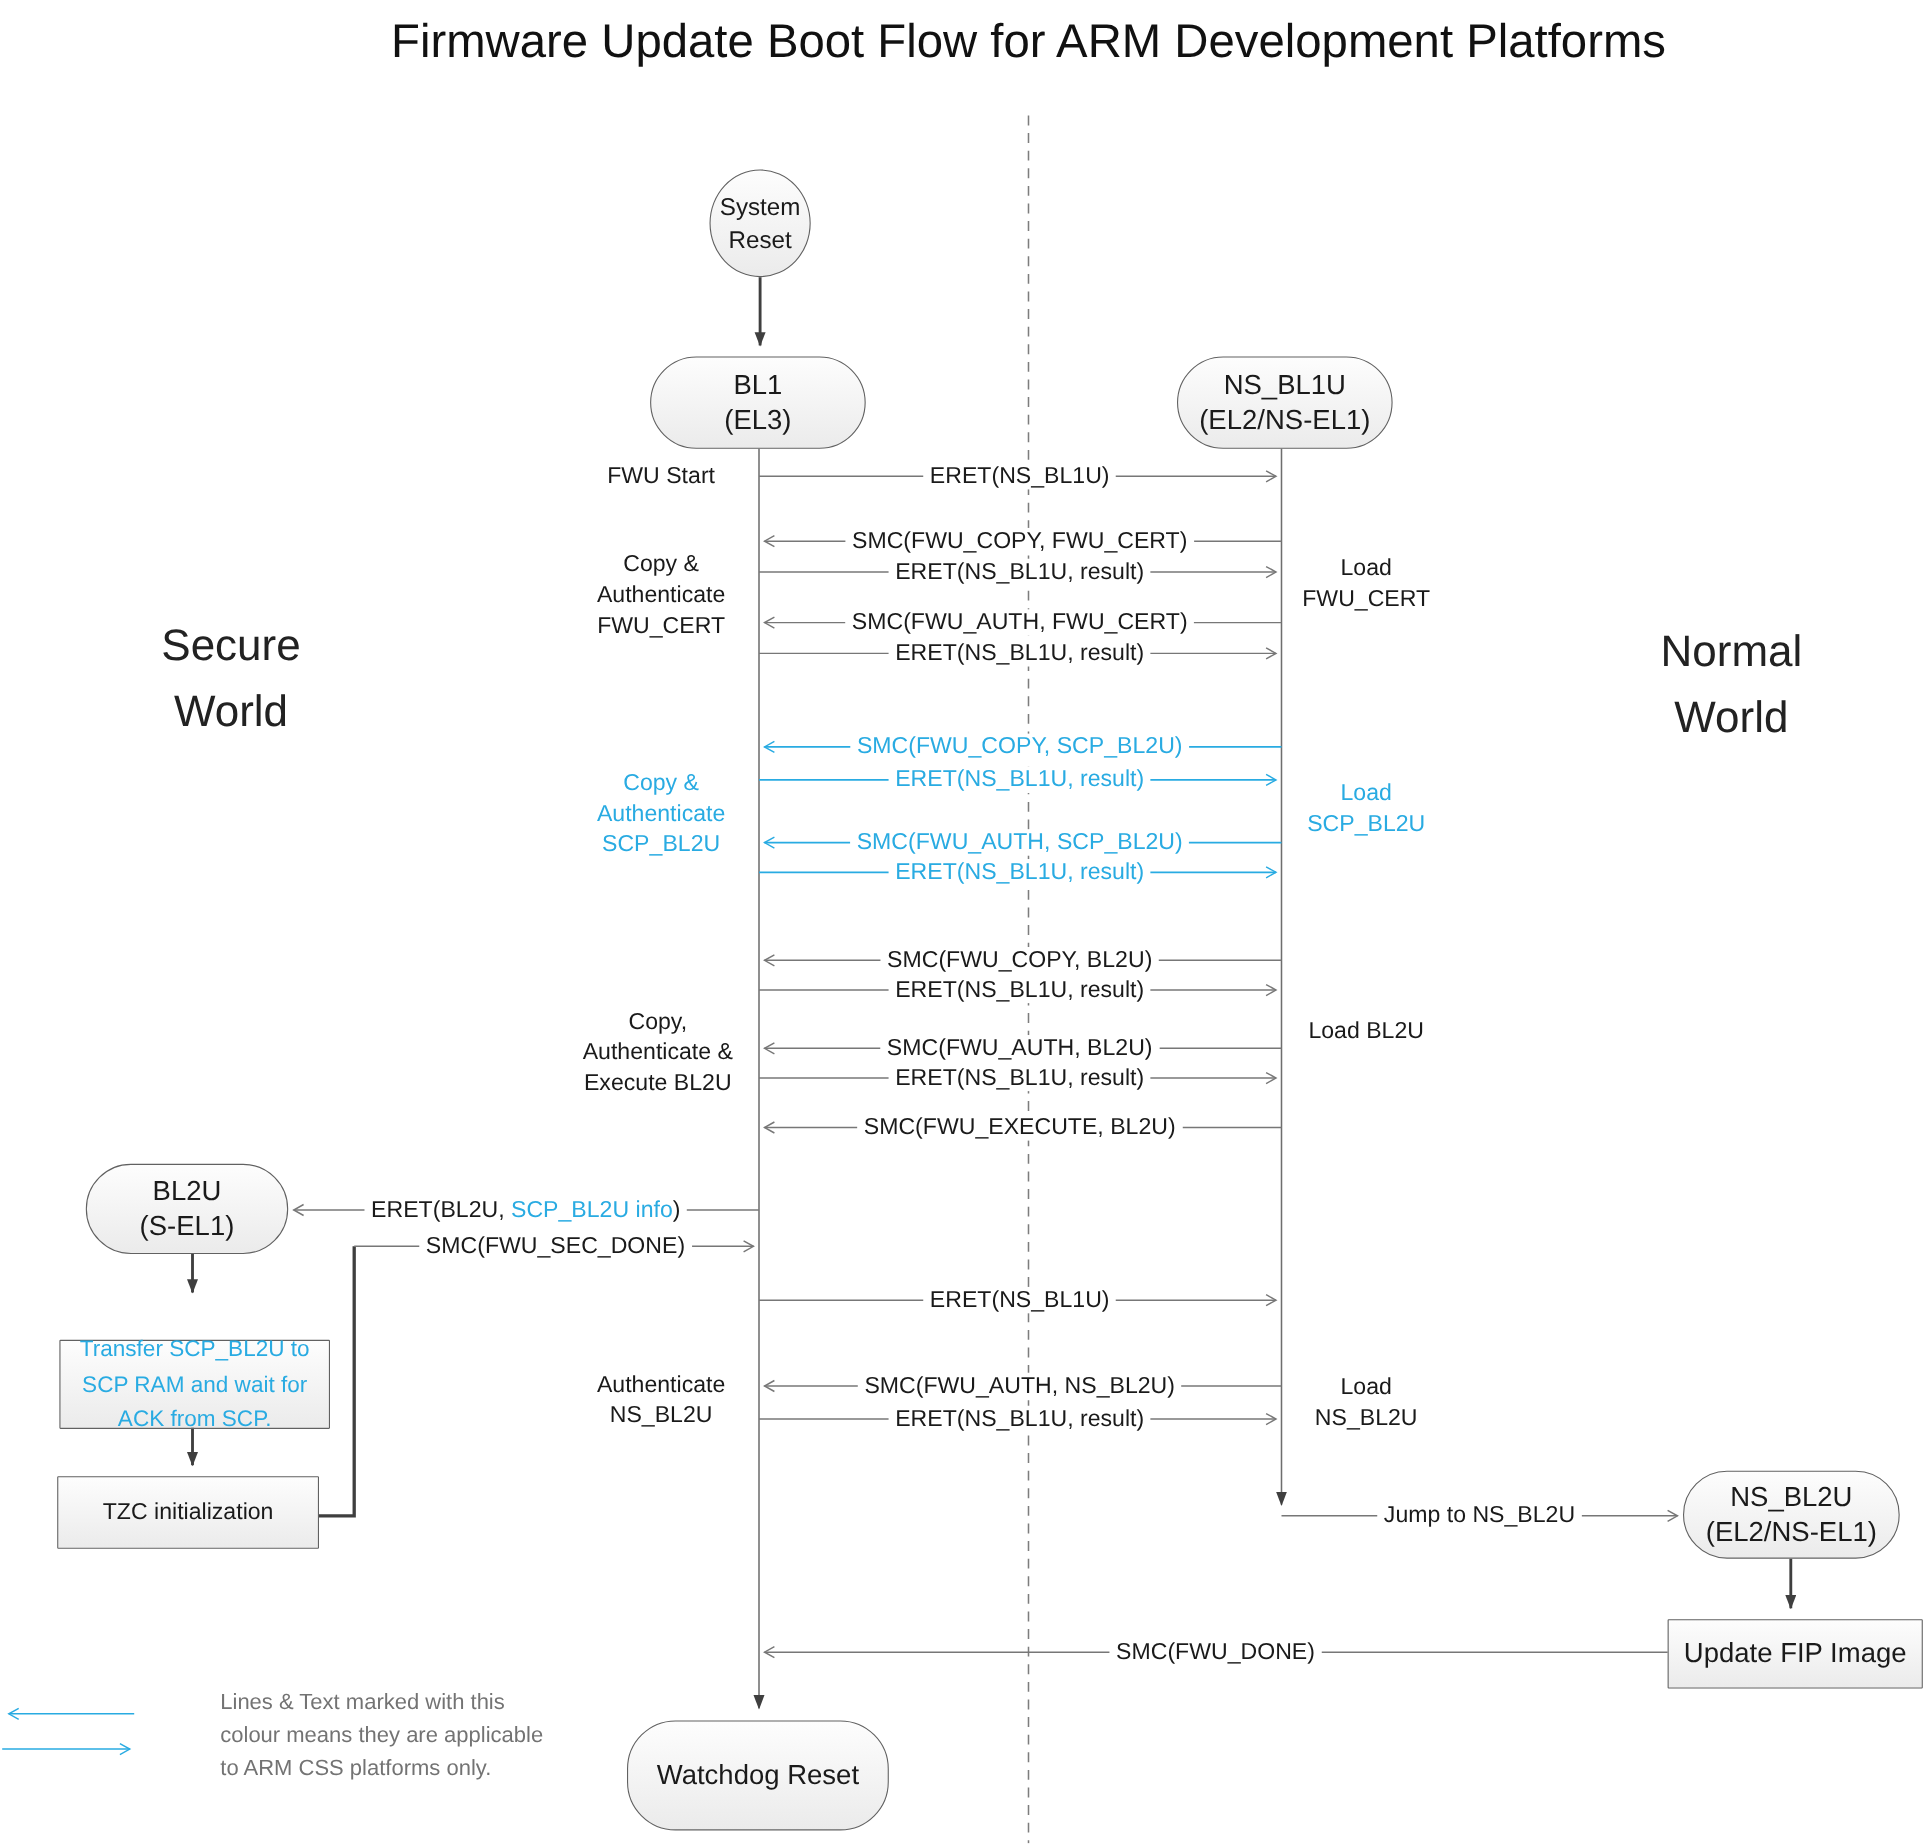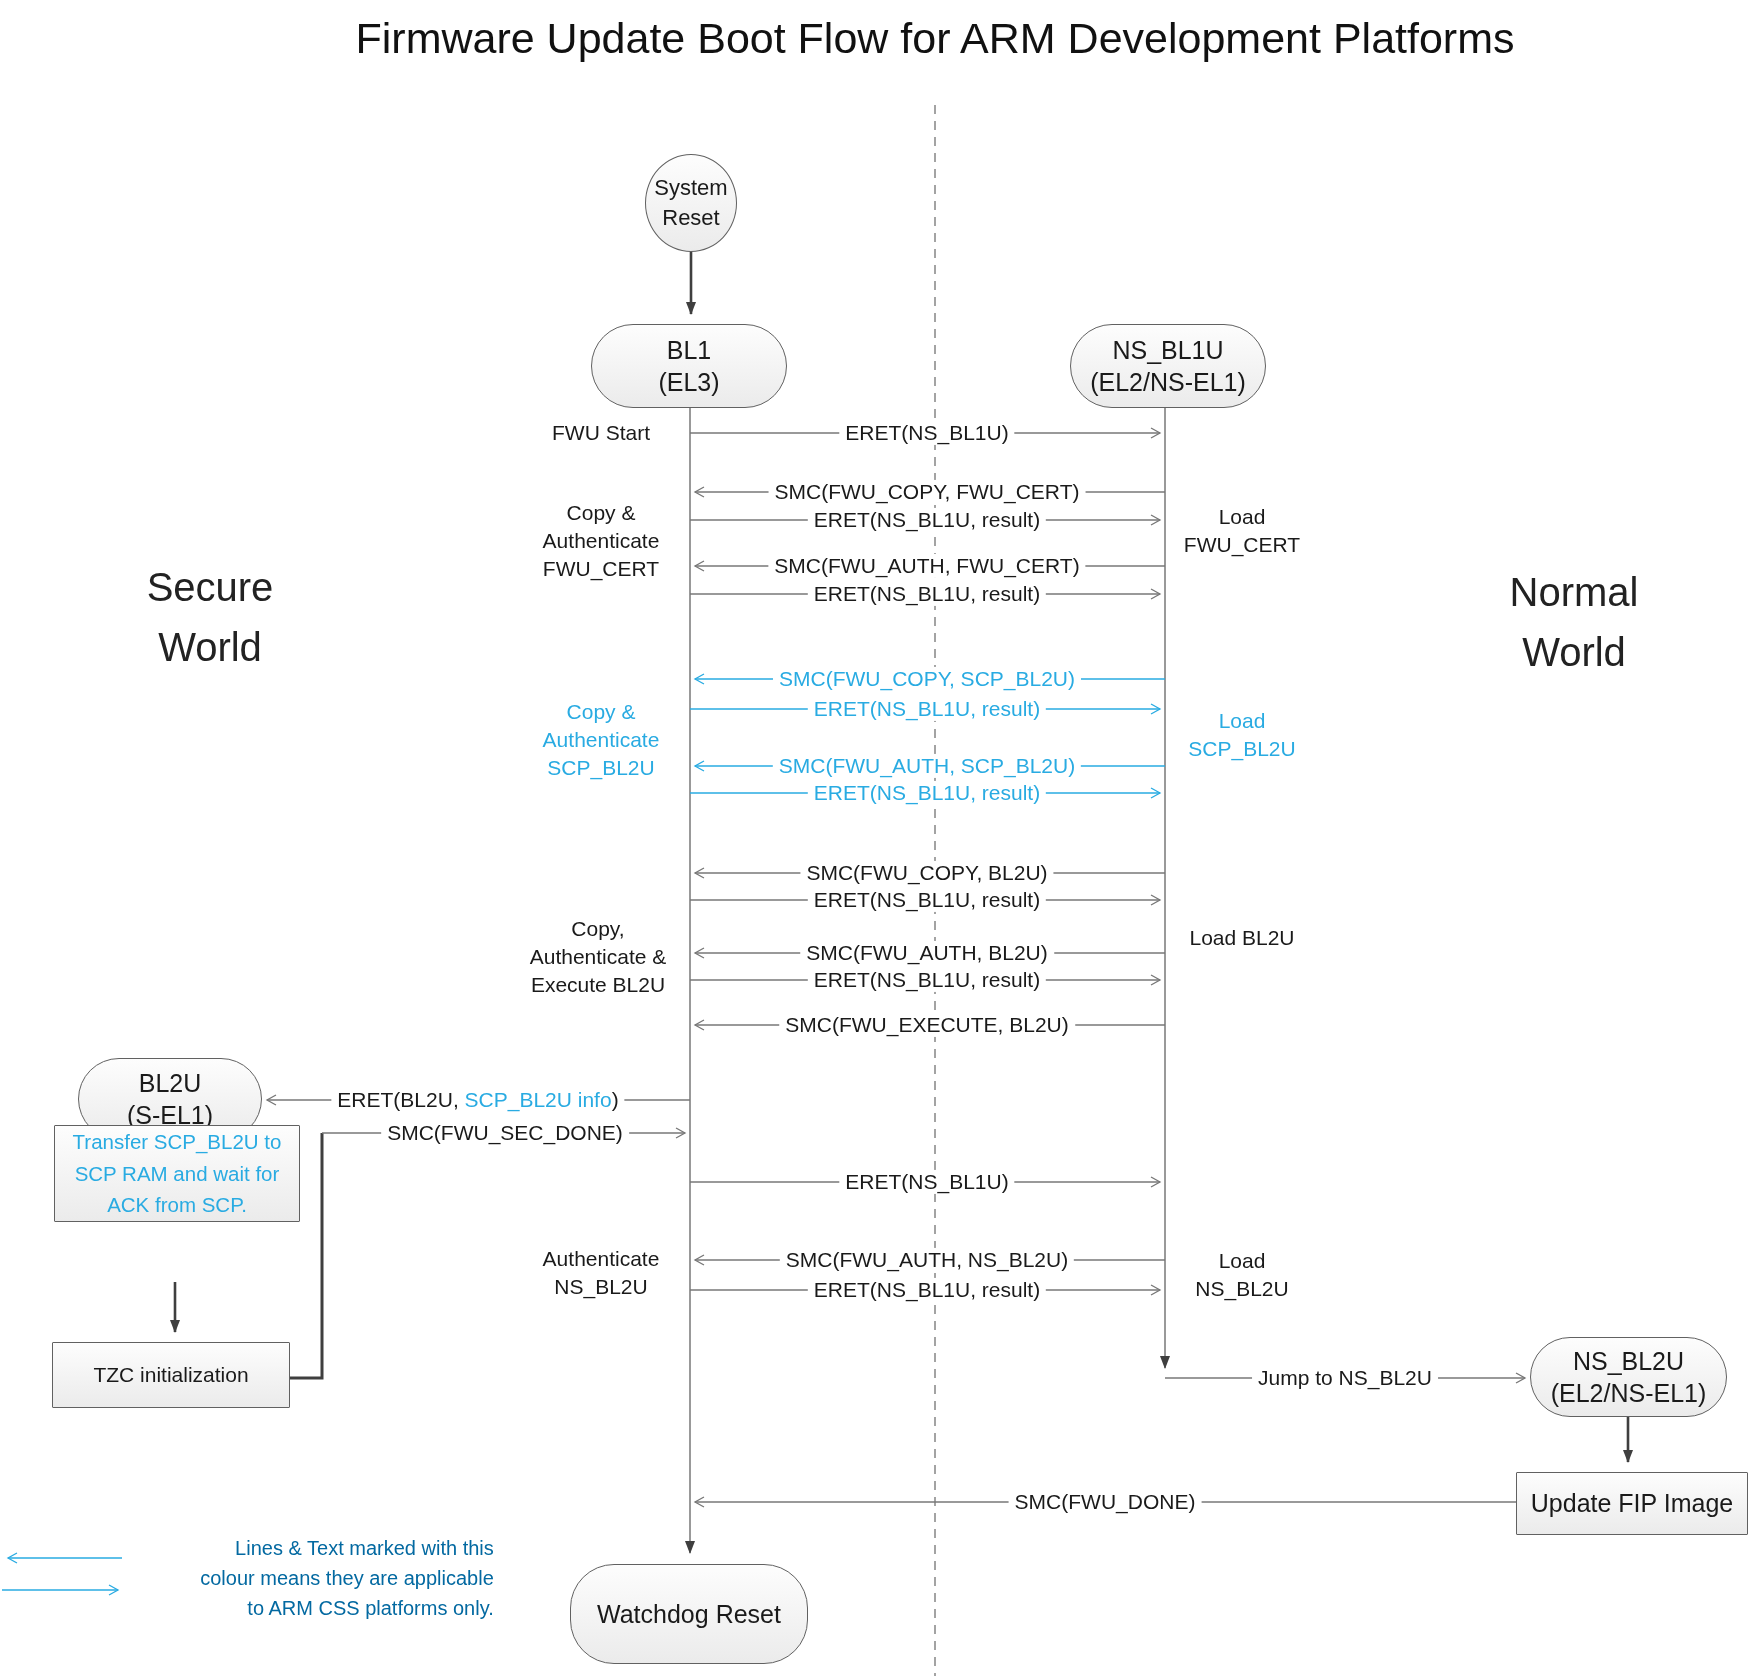--- a/index.html
+++ b/index.html
@@ -5,21 +5,21 @@
   html,body{margin:0;padding:0;background:#fff;}
   .canvas{position:relative;width:1749px;height:1676px;background:#fff;overflow:hidden;
           font-family:"Liberation Sans",sans-serif;color:#1a1a1a;}
   .diagram-svg{position:absolute;left:0;top:0;width:1749px;height:1676px;}
   .lbl{position:absolute;transform:translate(-50%,-50%);white-space:nowrap;}
   .title{font-size:43px;color:#111;}
   .world{font-size:40px;line-height:60px;text-align:center;color:#222;}
   .msg-label{font-size:21px;background:#fff;padding:0 6px;line-height:1.15;}
   .blue{color:#29ABE2;}
   .side{font-size:21px;text-align:center;line-height:28px;}
-  .legend-text{font-size:20px;line-height:30px;text-align:right;color:#0369a1;}
+  .legend-text{font-size:20px;line-height:30px;text-align:left;color:#737373;}
   .node{position:absolute;display:flex;flex-direction:column;align-items:center;justify-content:center;
         background:linear-gradient(180deg,#fdfdfd 0%,#ebebeb 100%);border:1.6px solid #616161;
         font-size:25px;line-height:1.3;text-align:center;box-sizing:border-box;}
   .stadium{border-radius:44px;}
   .ellipse{border-radius:50%;font-size:22px;line-height:1.35;}
   .rect{border-radius:1px;}
   .transfer-text{color:#29ABE2;font-size:20.5px;line-height:1.55;}
   line,polyline{vector-effect:non-scaling-stroke;}
   .ll{stroke:#6e6e6e;stroke-width:1.4;}
   .msgG{stroke:#777;stroke-width:1.3;}
@@ -107,21 +107,21 @@
     <div>(EL2/NS-EL1)</div>
   </div>
   <div class="node stadium" style="left:78px;top:1058px;width:184px;height:82px;">
     <div>BL2U</div>
     <div>(S-EL1)</div>
   </div>
   <div class="node stadium" style="left:1530px;top:1337px;width:197px;height:80px;">
     <div>NS_BL2U</div>
     <div>(EL2/NS-EL1)</div>
   </div>
-  <div class="node rect transfer-text" style="left:54px;top:1125px;width:246px;height:97px;">
+  <div class="node rect transfer-text" style="left:54px;top:1218px;width:246px;height:81px;">
     <div>Transfer SCP_BL2U to</div>
     <div>SCP RAM and wait for</div>
     <div>ACK from SCP.</div>
   </div>
   <div class="node rect" style="left:52px;top:1342px;width:238px;height:66px;font-size:21px;">
     <div>TZC initialization</div>
   </div>
   <div class="node rect" style="left:1516px;top:1472px;width:232px;height:63px;align-items:center;">
     <div>Update FIP Image</div>
   </div>

